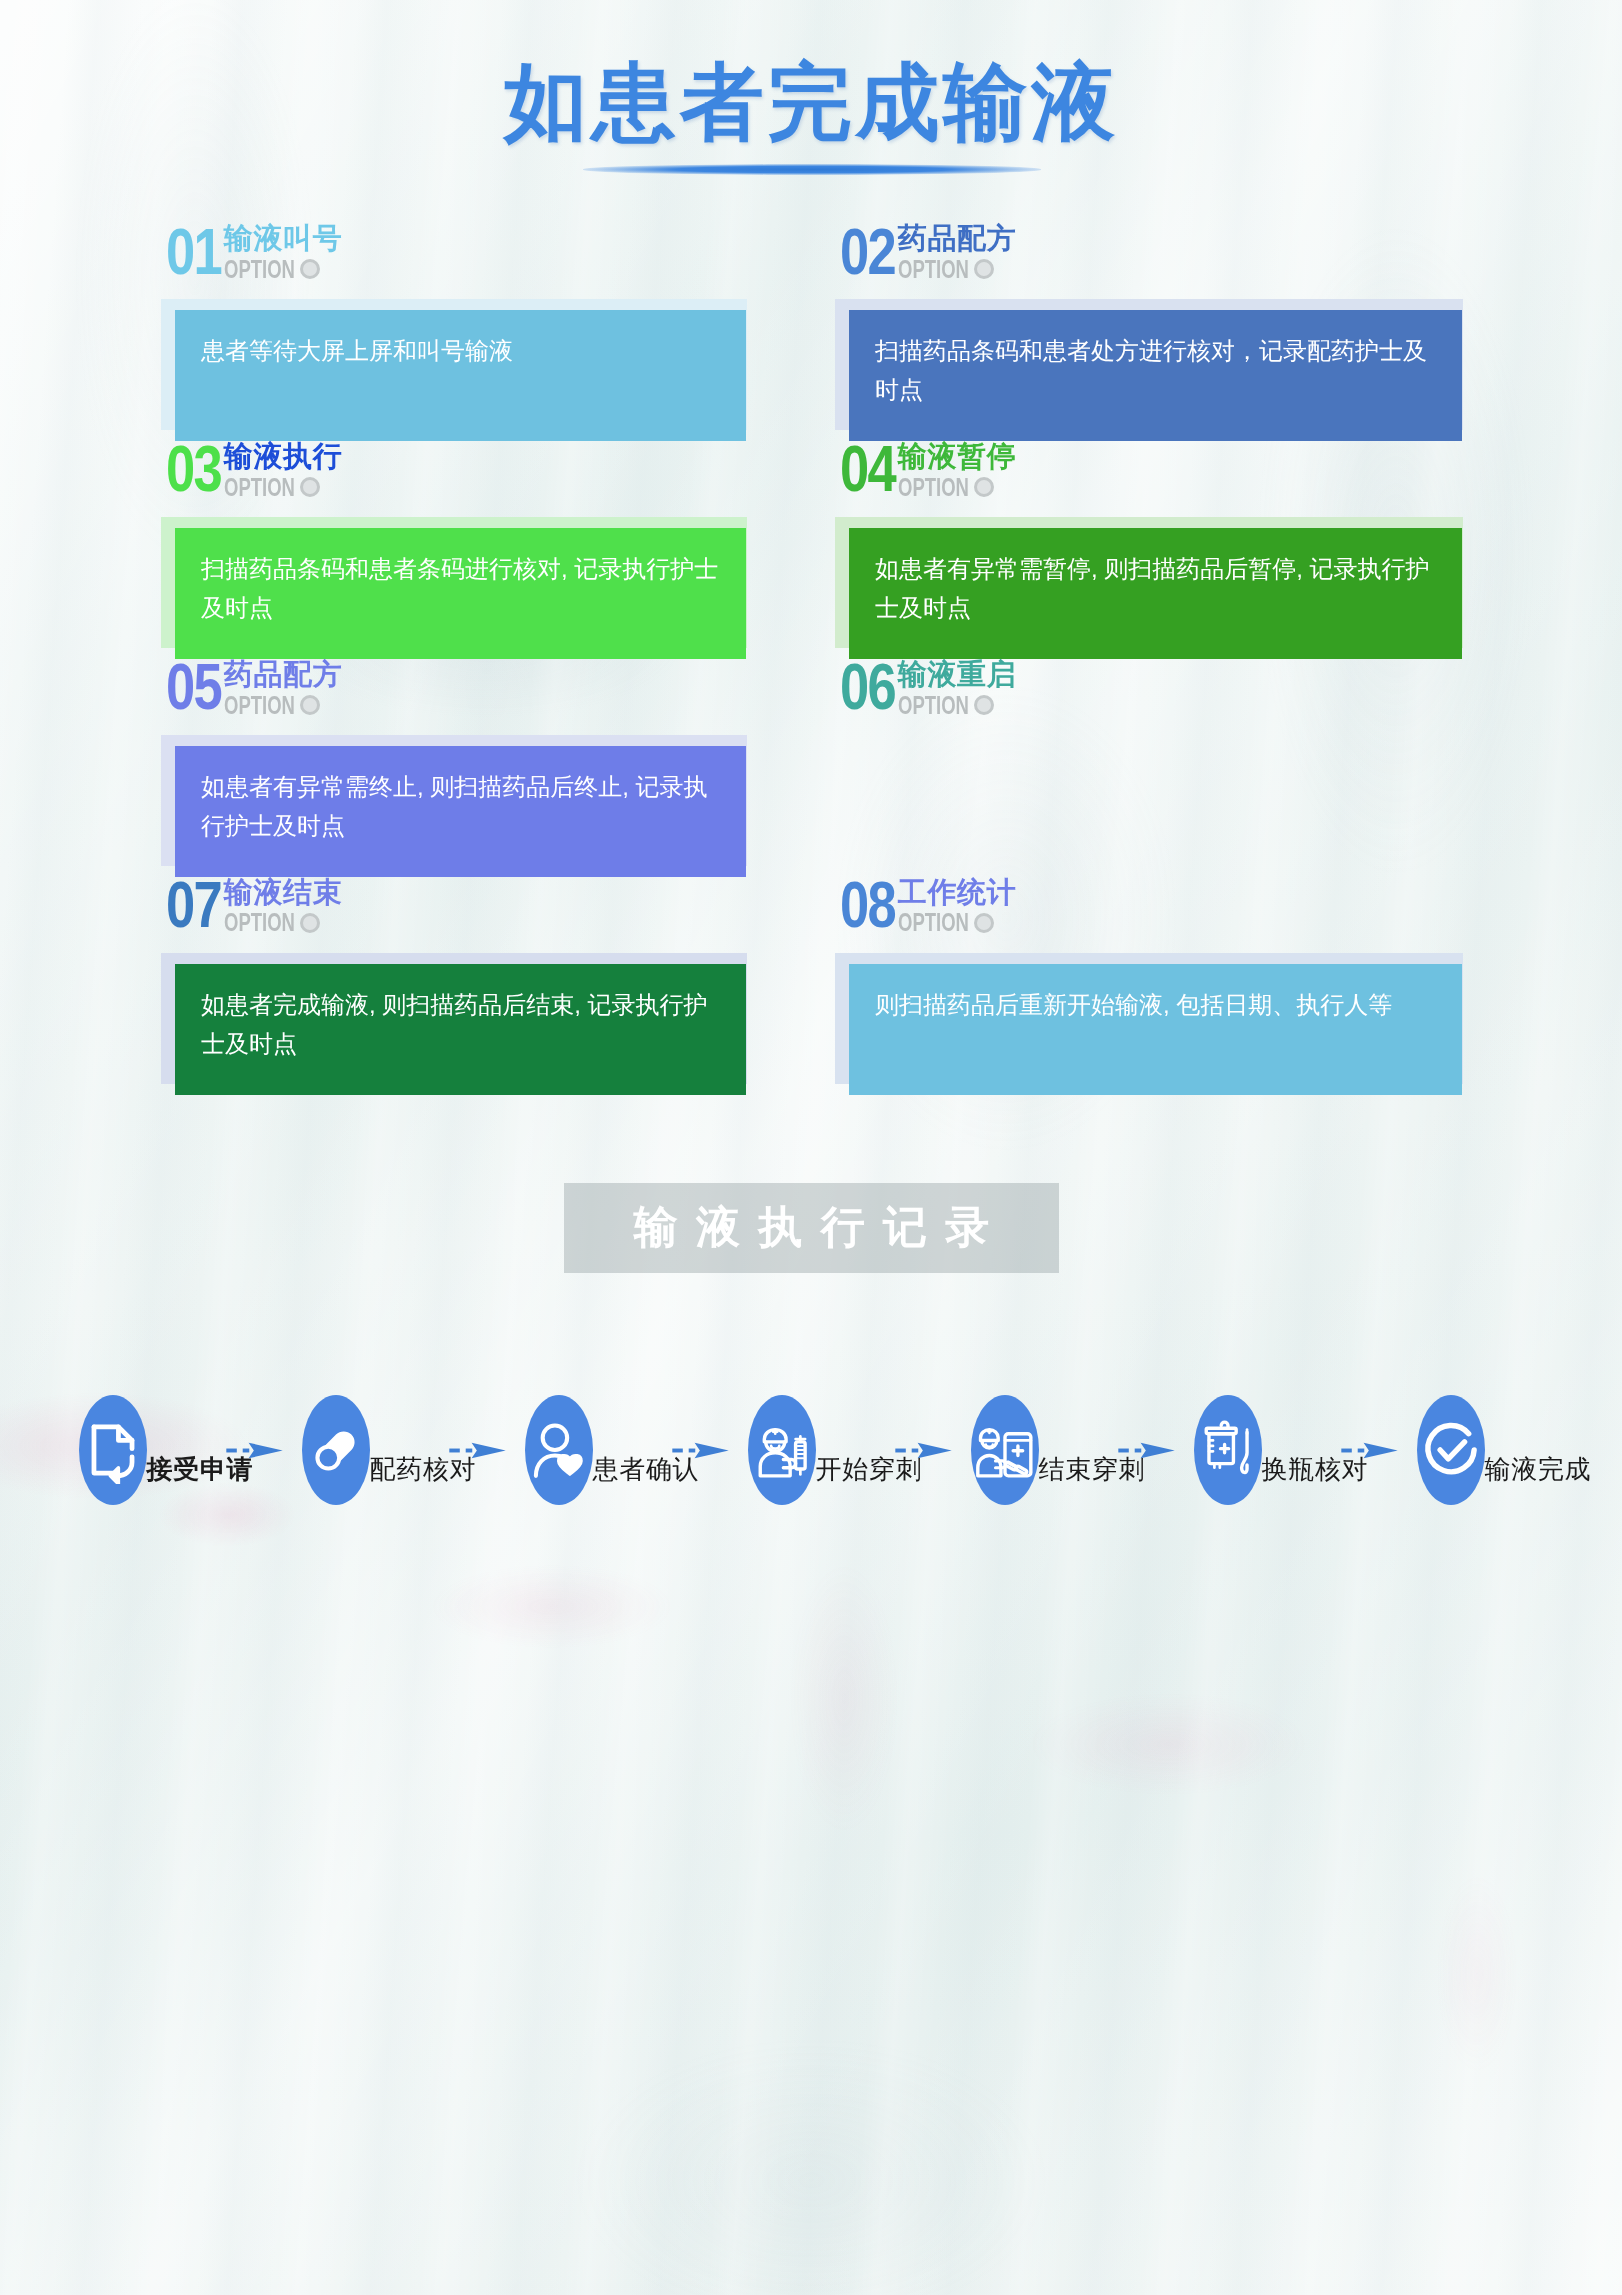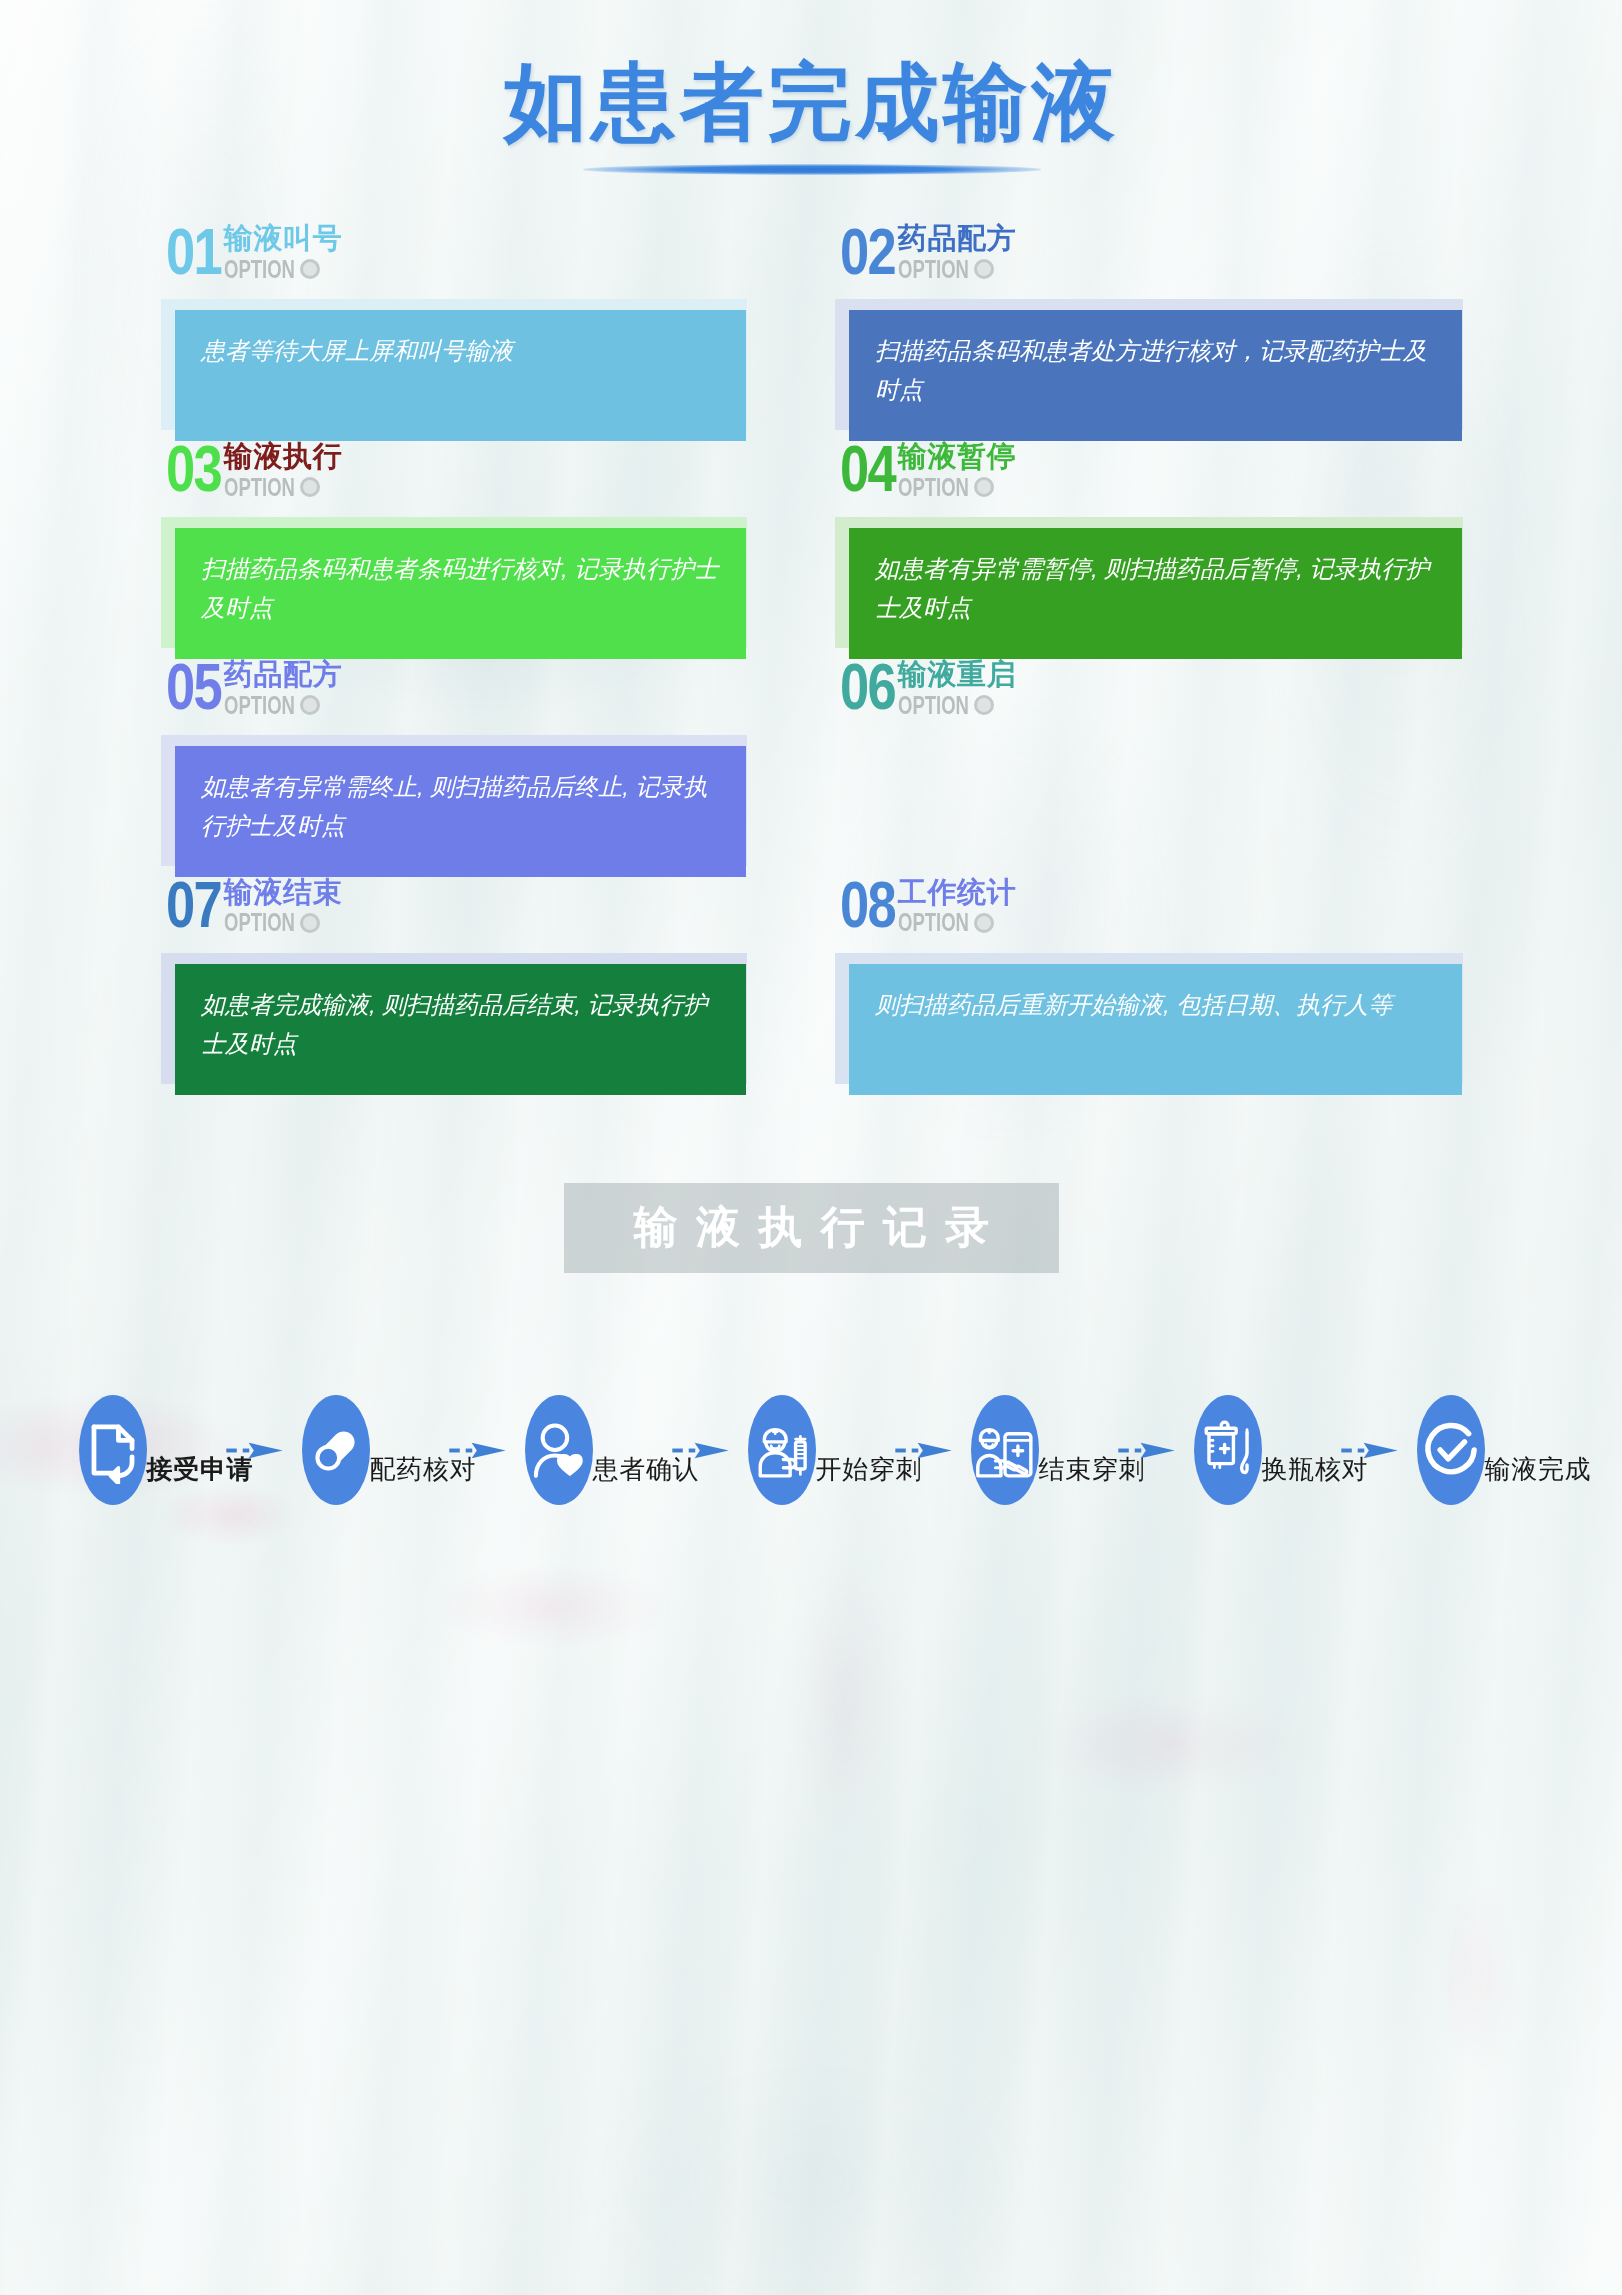--- a/index.html
+++ b/index.html
@@ -137,21 +137,20 @@
     width: 100%;
     height: 131px;
   }
   .card-panel {
     position: absolute;
     left: 14.4px; top: 10.5px;
     width: calc(100% - 14.4px);
     height: 131px;
     box-sizing: border-box;
     padding: 22px 26px 0 26px;
-    font-style: italic;
   }
   .card-text {
     font-size: 24px;
     line-height: 1.62;
     color: #ffffff;
     font-weight: 500;
   }
 
   
   .banner-wrap { margin-top: 89px; text-align: center; }
@@ -258,21 +257,21 @@
           <div class="card-frame" style="background:#d9e1f0"></div>
           <div class="card-panel" style="background:#4a75bd">
             <div class="card-text">扫描药品条码和患者处方进行核对，记录配药护士及时点</div>
           </div>
         </div>
       </div>
       <div class="opt">
         <div class="opt-head">
           <div class="opt-num" style="color:#4de04a">03</div>
           <div class="opt-head-text">
-            <div class="opt-sub" style="color:#7f1d1d">输液执行</div>
+            <div class="opt-sub" style="color:#1d4ed8">输液执行</div>
             <div class="opt-option-row">
               <span class="opt-option">OPTION</span>
               <span class="opt-dot"></span>
             </div>
           </div>
         </div>
         <div class="card-wrap">
           <div class="card-frame" style="background:#cdf2cc"></div>
           <div class="card-panel" style="background:#4fe04b">
             <div class="card-text">扫描药品条码和患者条码进行核对, 记录执行护士及时点</div>

